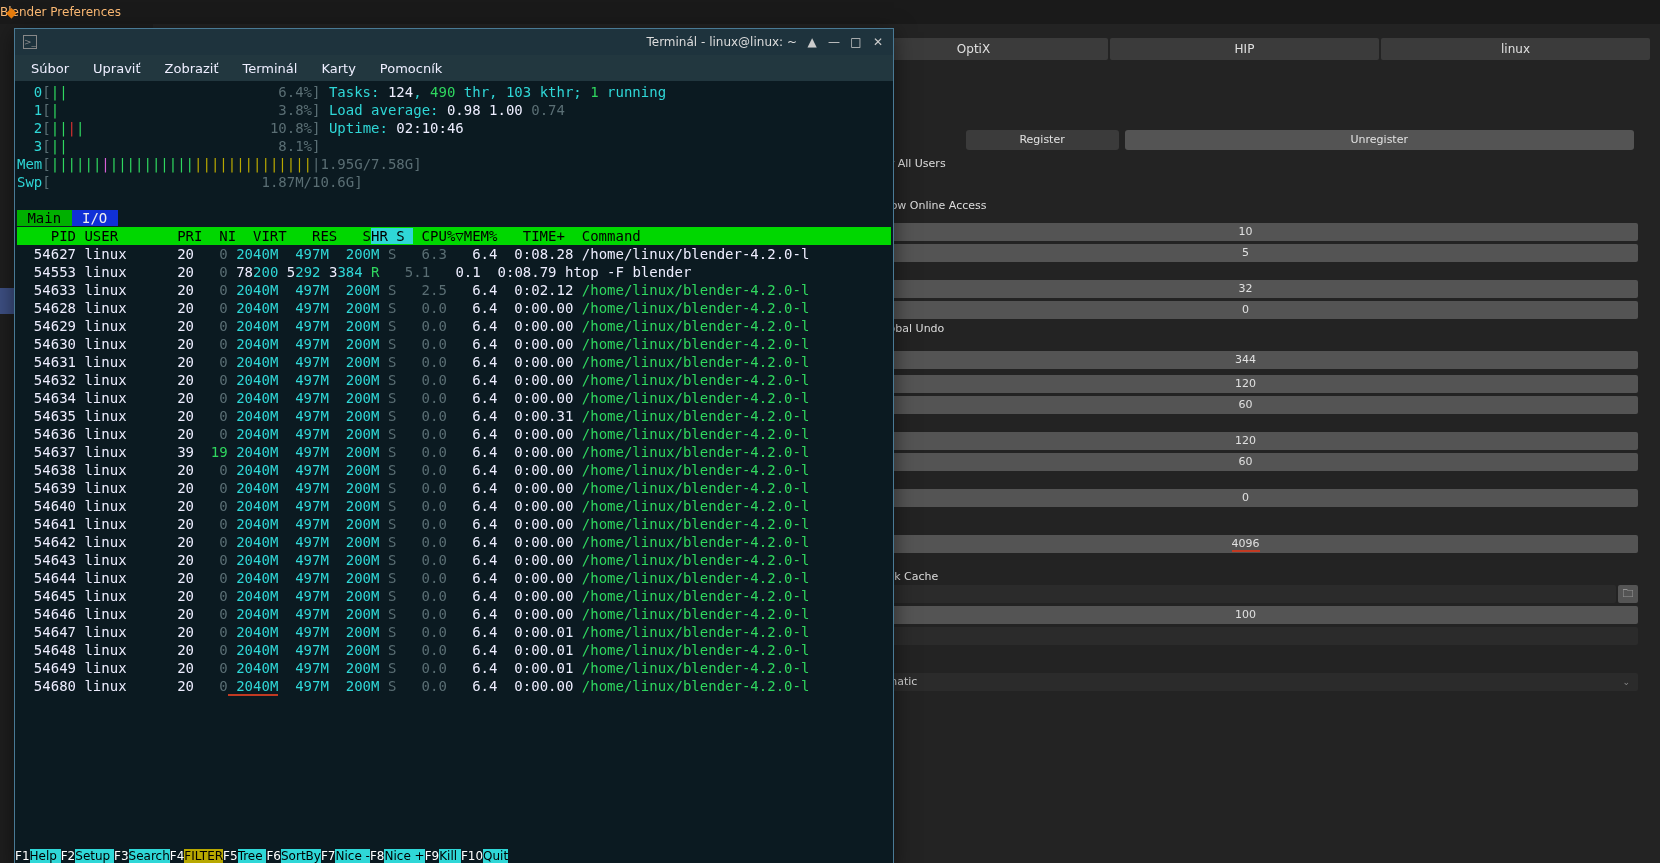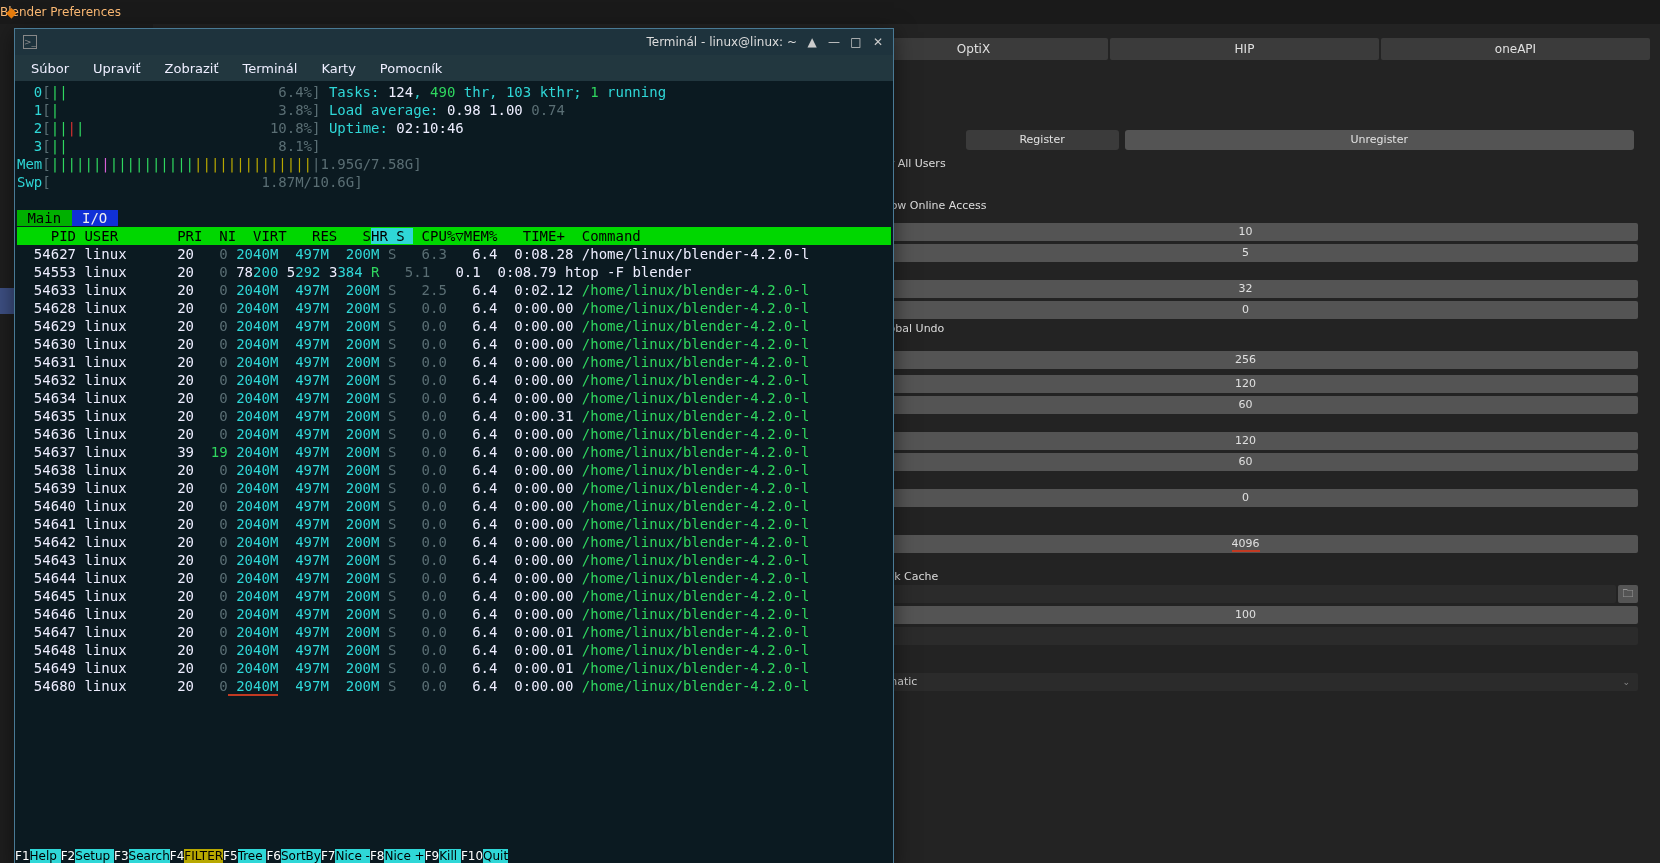--- a/index.html
+++ b/index.html
@@ -103,21 +103,21 @@
           <span>Video Sequencer</span>
         </div>
       <div style="height:150px"></div>
       <div class="bl-section-hdr" style="padding-left:20px"><span style="color:#888">›</span>&nbsp;<span>Sound</span></div>
     </div>
   </div>
 
   <div class="bl-tabs" id="bl-tabs">
       <div class="bl-tab">OptiX</div>
       <div class="bl-tab">HIP</div>
-      <div class="bl-tab">oneAPI</div>
+      <div class="bl-tab">linux</div>
     </div>
 
   <div class="bl-right">
     <div class="bl-btn-row" style="margin-top:46px">
       <div class="bl-btn" style="flex:0.28;visibility:hidden"></div>
       <div class="bl-btn" style="flex:0.3;background:#3b3b3b">Register</div>
       <div class="bl-btn">Unregister</div>
     </div>
     <div class="bl-prop-check" style="margin-bottom:28px">
         <span class="bl-check"></span>
@@ -145,21 +145,21 @@
           <div class="bl-prop-label">ry Limit</div>
           <div class="bl-prop-field"><span>0</span></div>
         </div>
         <div class="bl-prop-check">
           <span class="bl-check on"></span>
           <span>Global Undo</span>
         </div>
         <div style="height: 14px;"></div>
         <div class="bl-prop-row">
           <div class="bl-prop-label">k Lines</div>
-          <div class="bl-prop-field"><span>256</span></div>
+          <div class="bl-prop-field"><span>344</span></div>
         </div>
         <div style="height: 2px;"></div>
         <div class="bl-prop-row">
           <div class="bl-prop-label">me Out</div>
           <div class="bl-prop-field"><span>120</span></div>
         </div>
         <div class="bl-prop-row">
           <div class="bl-prop-label">on Rate</div>
           <div class="bl-prop-field"><span>60</span></div>
         </div>

